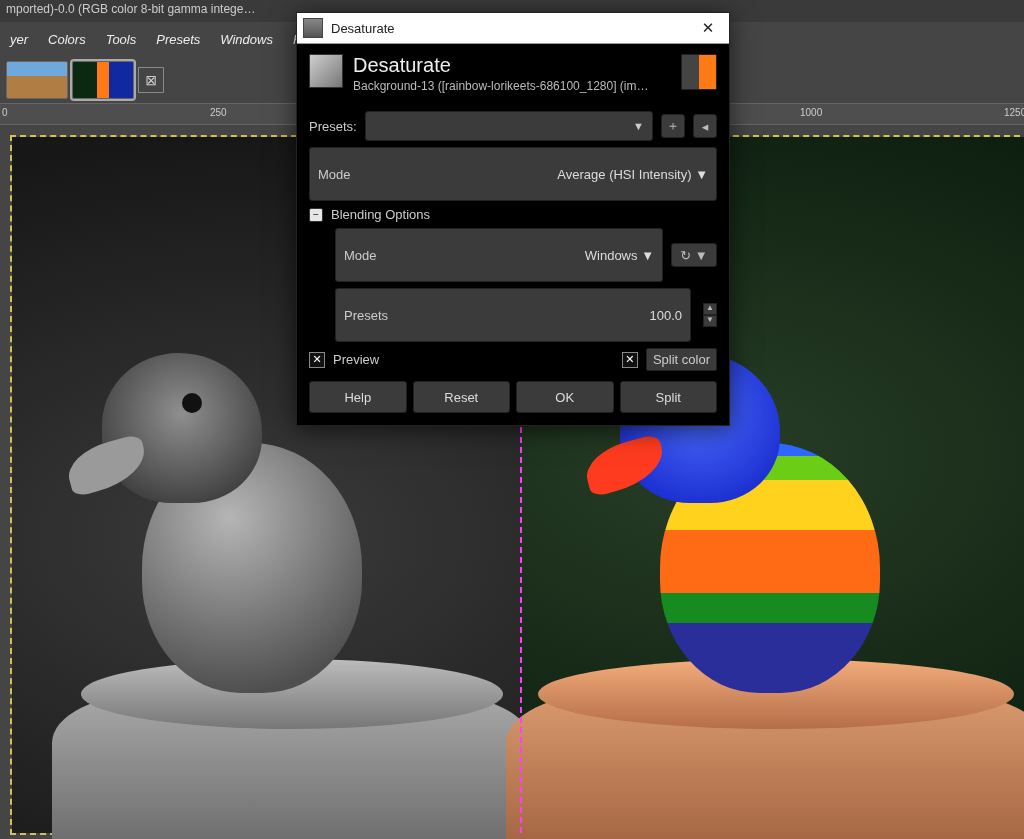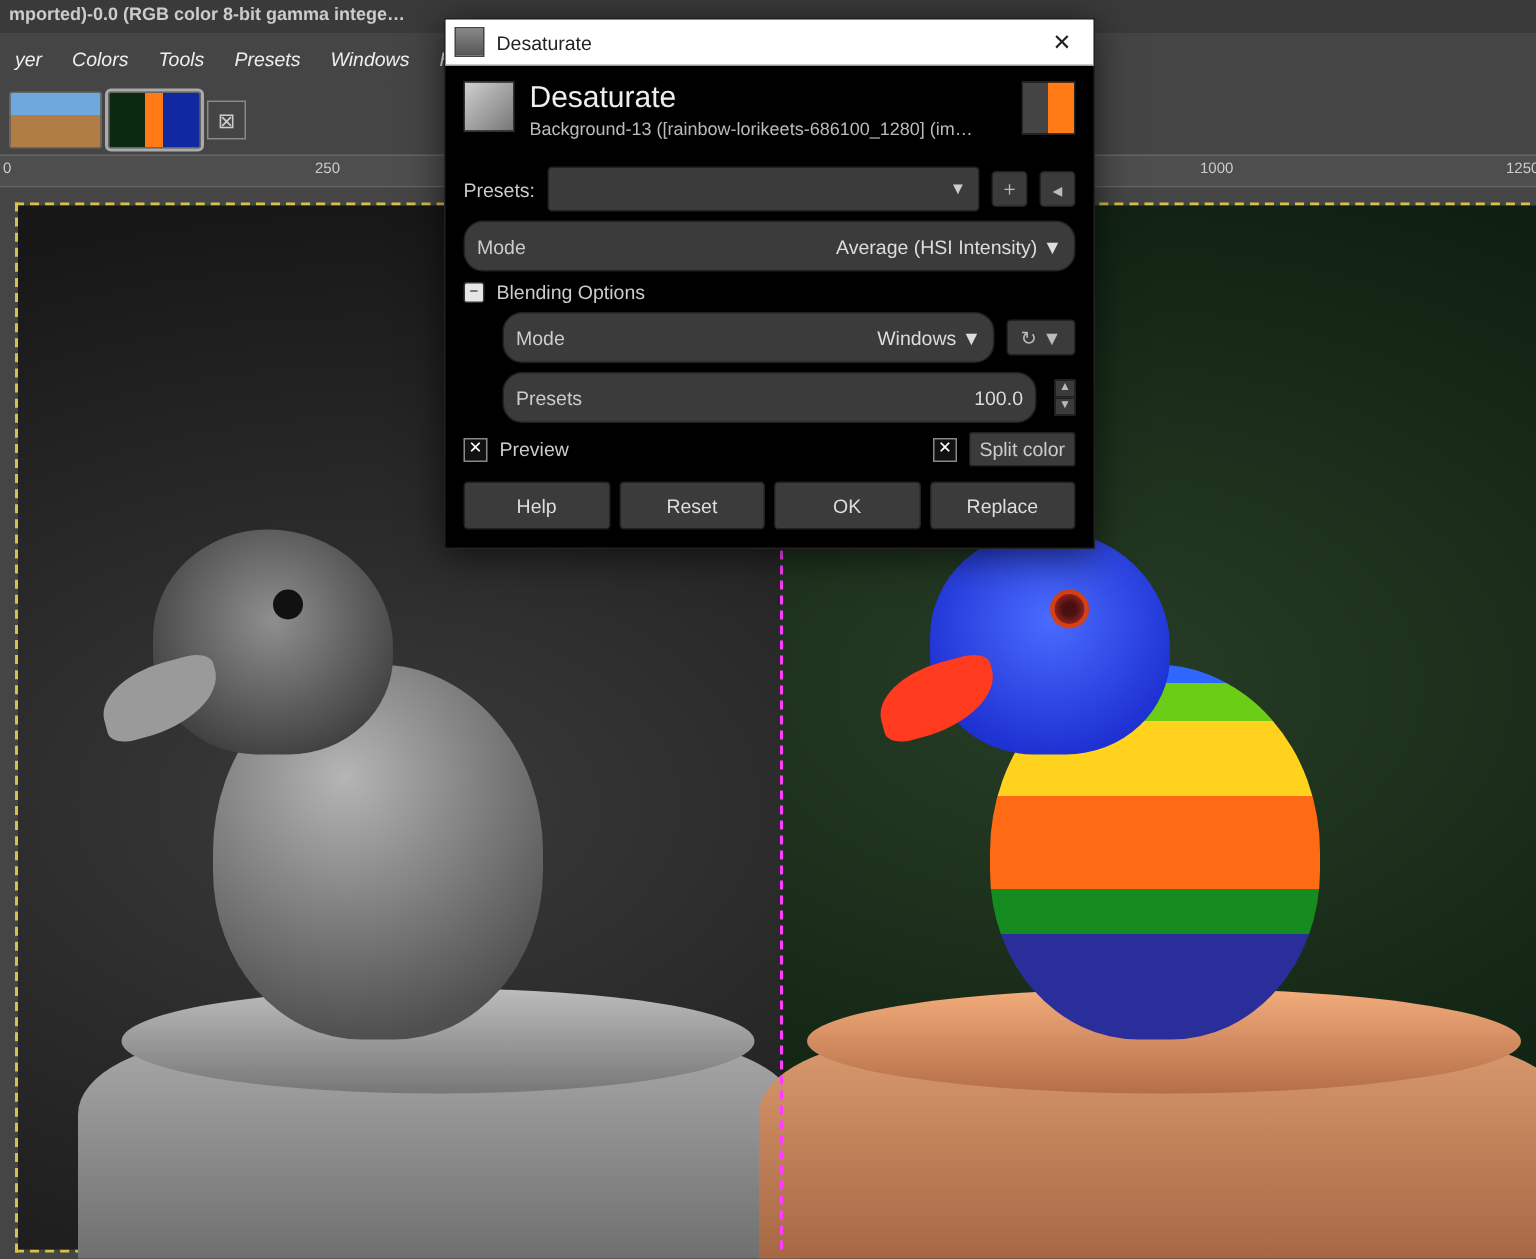--- a/index.html
+++ b/index.html
@@ -1,19 +1,19 @@
 <!DOCTYPE html>
 <html><head>
 <meta charset="utf-8">
 <style>
   html,body{margin:0;padding:0;width:1024px;height:839px;overflow:hidden;
     font-family:"Segoe UI",Tahoma,sans-serif;font-size:13px;color:#ddd;
     background:#454545;user-select:none;}
   .titlebar{background:#3a3a3a;color:#ccc;padding:2px 6px;font-size:12px;
-    height:18px;overflow:hidden;white-space:nowrap;font-weight:bold;}
+    height:18px;overflow:hidden;white-space:nowrap;}
   .menubar{display:flex;gap:0;padding:4px 0 4px 0;background:#454545;font-style:italic;}
   .menubar span{padding:6px 10px;color:#eee;font-size:13px;cursor:default;}
   .thumbs{display:flex;gap:4px;padding:4px 6px;background:#454545;}
   .thumb{width:60px;height:36px;border:1px solid #666;border-radius:2px;
     display:inline-block;position:relative;overflow:hidden;}
   .thumb.sel{outline:2px solid #aaa;}
   .xbox{width:24px;height:24px;border:1px solid #888;color:#ccc;
     display:flex;align-items:center;justify-content:center;margin-top:6px;font-size:14px;}
   .ruler{height:20px;background:#4e4e4e;border-top:1px solid #666;
     border-bottom:1px solid #666;position:relative;font-size:10px;color:#ccc;
@@ -85,22 +85,22 @@
     border:1px solid #222;}
   .dlg-body{padding:6px 12px 12px 12px;}
   .row{display:flex;align-items:center;margin:6px 0;gap:8px;}
   .combo{flex:1;height:28px;background:#3b3b3b;border:1px solid #222;
     border-radius:3px;display:flex;align-items:center;justify-content:flex-end;
     padding:0 8px;color:#ddd;}
   .combo .chev{margin-left:10px;font-size:11px;color:#ccc;}
   .sqbtn{width:22px;height:22px;border:1px solid #222;background:#3b3b3b;
     display:flex;align-items:center;justify-content:center;color:#bbb;font-size:13px;
     border-radius:3px;}
-  .field{height:28px;background:#3b3b3b;border:1px solid #222;border-radius:13px;
-    display:flex;align-items:center;padding:2px 8px;flex:1;}
+  .field{height:28px;background:#3b3b3b;border:1px solid #222;border-radius:3px;
+    display:flex;align-items:center;padding:12px 8px;flex:1;}
   .field .lbl{flex:0 0 auto;color:#ccc;}
   .field .val{margin-left:auto;color:#ddd;}
   .toggle{width:12px;height:12px;background:#e6e6e6;border:1px solid #333;
     display:inline-flex;align-items:center;justify-content:center;
     font-size:10px;color:#111;border-radius:2px;}
   .chkbox{width:14px;height:14px;background:#111;border:1px solid #888;
     display:inline-flex;align-items:center;justify-content:center;color:#fff;
     font-size:11px;line-height:1;}
   .btnrow{display:flex;gap:6px;margin-top:10px;}
   .btn{flex:1;height:30px;background:#3b3b3b;border:1px solid #222;border-radius:3px;
@@ -227,16 +227,16 @@
       <span class="label">Preview</span>
       <span style="margin-left:auto"></span>
       <span class="chkbox">✕</span>
       <span class="label" style="background:#3b3b3b;border:1px solid #222;padding:3px 6px;border-radius:2px;">Split color</span>
     </div>
 
     <div class="btnrow">
       <div class="btn">Help</div>
       <div class="btn">Reset</div>
       <div class="btn">OK</div>
-      <div class="btn">Replace</div>
+      <div class="btn">Split</div>
     </div>
   </div>
 </div>
 
 </body></html>

